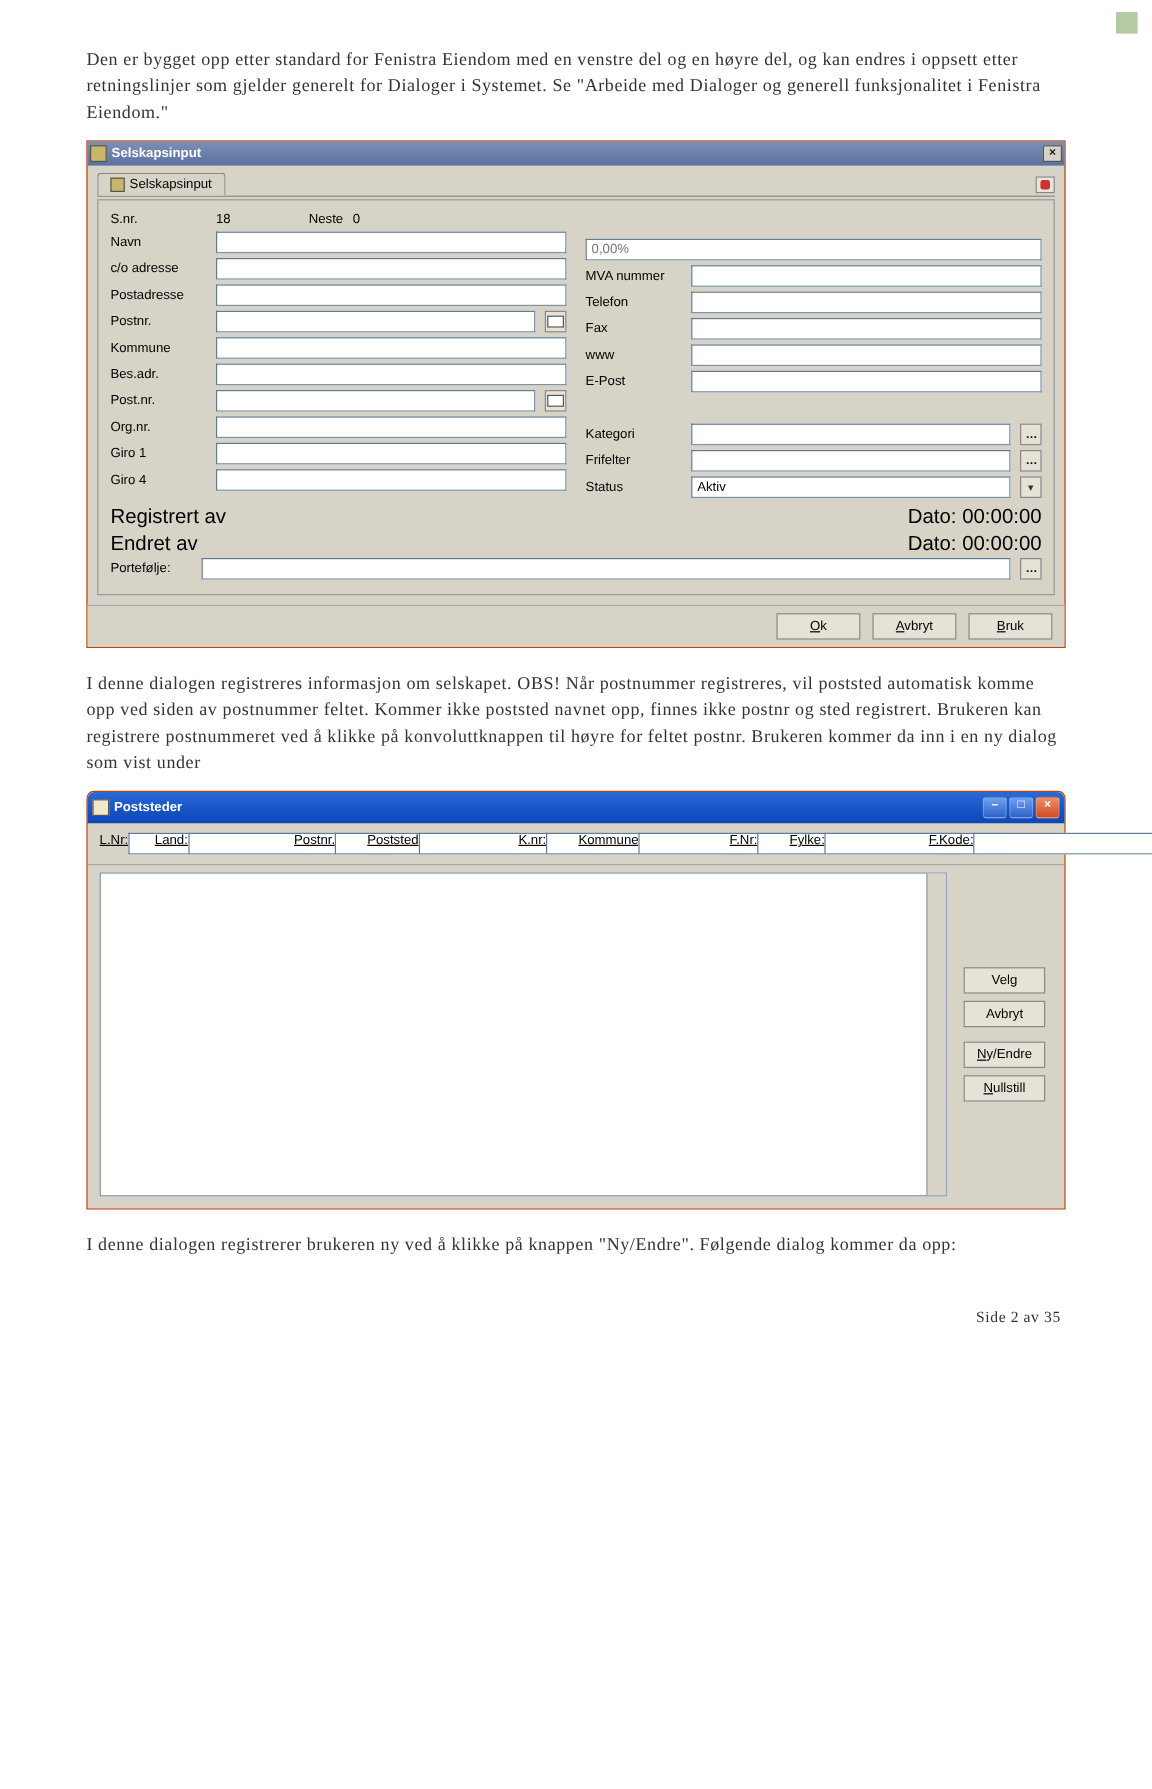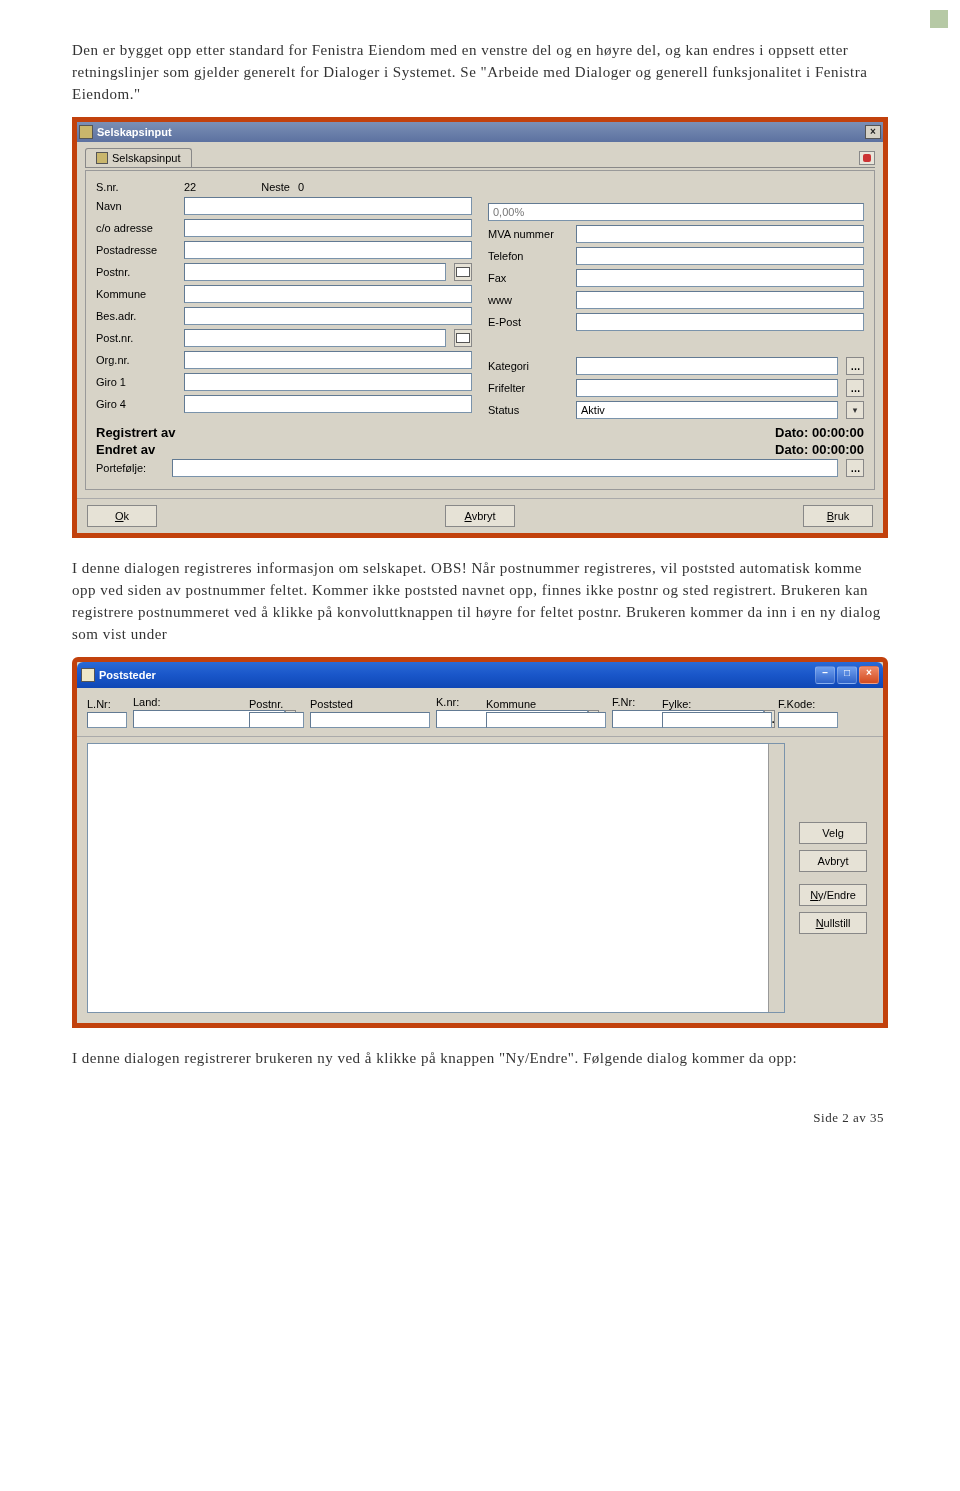--- a/index.html
+++ b/index.html
@@ -20,21 +20,21 @@
     right: 12px;
     width: 18px;
     height: 18px;
     background: #b6c9a5;
   }
   p { margin: 0 0 6px 0; line-height: 1.45; letter-spacing: 0.5px; }
 
   
   .dialog {
     margin: 12px 0 20px 0;
-    border: 5px solid #c2410c;
+    border: 1px solid #c2410c;
     background: #d7d3c7;
     font-family: Tahoma, Verdana, sans-serif;
     font-size: 11px;
     color: #000;
   }
   .titlebar {
     display: flex;
     align-items: center;
     background: linear-gradient(#7b8fb5,#5c71a0);
     color: #fff;
@@ -95,36 +95,36 @@
   .lookup-btn {
     width:18px; height:18px; background:#e6e2d6; border:1px solid #888;
     display:flex; align-items:center; justify-content:center; font-size:10px;
   }
   .dots::after { content:"…"; font-weight:bold; letter-spacing:-1px; }
   .envlp::before {
     content:""; width:12px; height:8px; border:1px solid #555; background:#fff; position:relative; display:block;
   }
   .drop::after { content:"▾"; font-size:9px; color:#333; }
 
-  .meta-row { display:flex; font-size:13px; margin-top:2px;font-weight:bold; }
+  .meta-row { display:flex; font-size:17px; margin-top:2px; }
   .meta-row .grow { flex:1; }
 
   .btnbar {
-    display:flex; justify-content:space-between; gap:10px;
+    display:flex; justify-content:flex-end; gap:10px;
     padding:6px 10px; border-top:1px solid #aaa; background:#d7d3c7;
   }
   .btn {
     min-width:70px; height:22px; background:#e6e2d6; border:1px solid #888;
     font-size:11px; padding:0 10px; text-align:center;
   }
   .btn u { text-decoration: underline; }
 
   
   .hdr-fields { display:flex; gap:6px; padding:8px 10px; align-items:flex-end; border-bottom:1px solid #aaa; }
-  .hf { display:flex; flex-direction:column; }
+  .hf { display:flex; flex-direction:row;text-decoration:underline; }
   .hf .hl { font-size:11px; margin-bottom:2px; }
   .hf .field { height:18px; }
   .empty-area {
     background:#fff; border:1px solid #7a93ab; height:270px;
     display:flex; position:relative;
   }
   .empty-area .scroll { width:16px; background:#d7d3c7; border-left:1px solid #999; margin-left:auto; }
   .side-btns { display:flex; flex-direction:column; gap:6px; padding:6px; }
   .side-btns .btn { min-width:62px; }
   .side-btns .spacer { flex:1; }
@@ -157,21 +157,21 @@
         </div>
         <div class="tab-right-icon"></div>
       </div>
       <div class="panel">
 
         <div class="form-cols">
 
           <div class="form-col">
             <div class="form-row">
               <span class="lab">S.nr.</span>
-              <span class="val" style="width:60px">22</span>
+              <span class="val" style="width:60px">18</span>
               <span class="lab short">Neste</span>
               <span class="val">0</span>
             </div>
             <div class="form-row">
               <span class="lab">Navn</span>
               <input class="field" style="">
             </div>
             <div class="form-row">
               <span class="lab">c/o adresse</span>
               <input class="field" style="">

